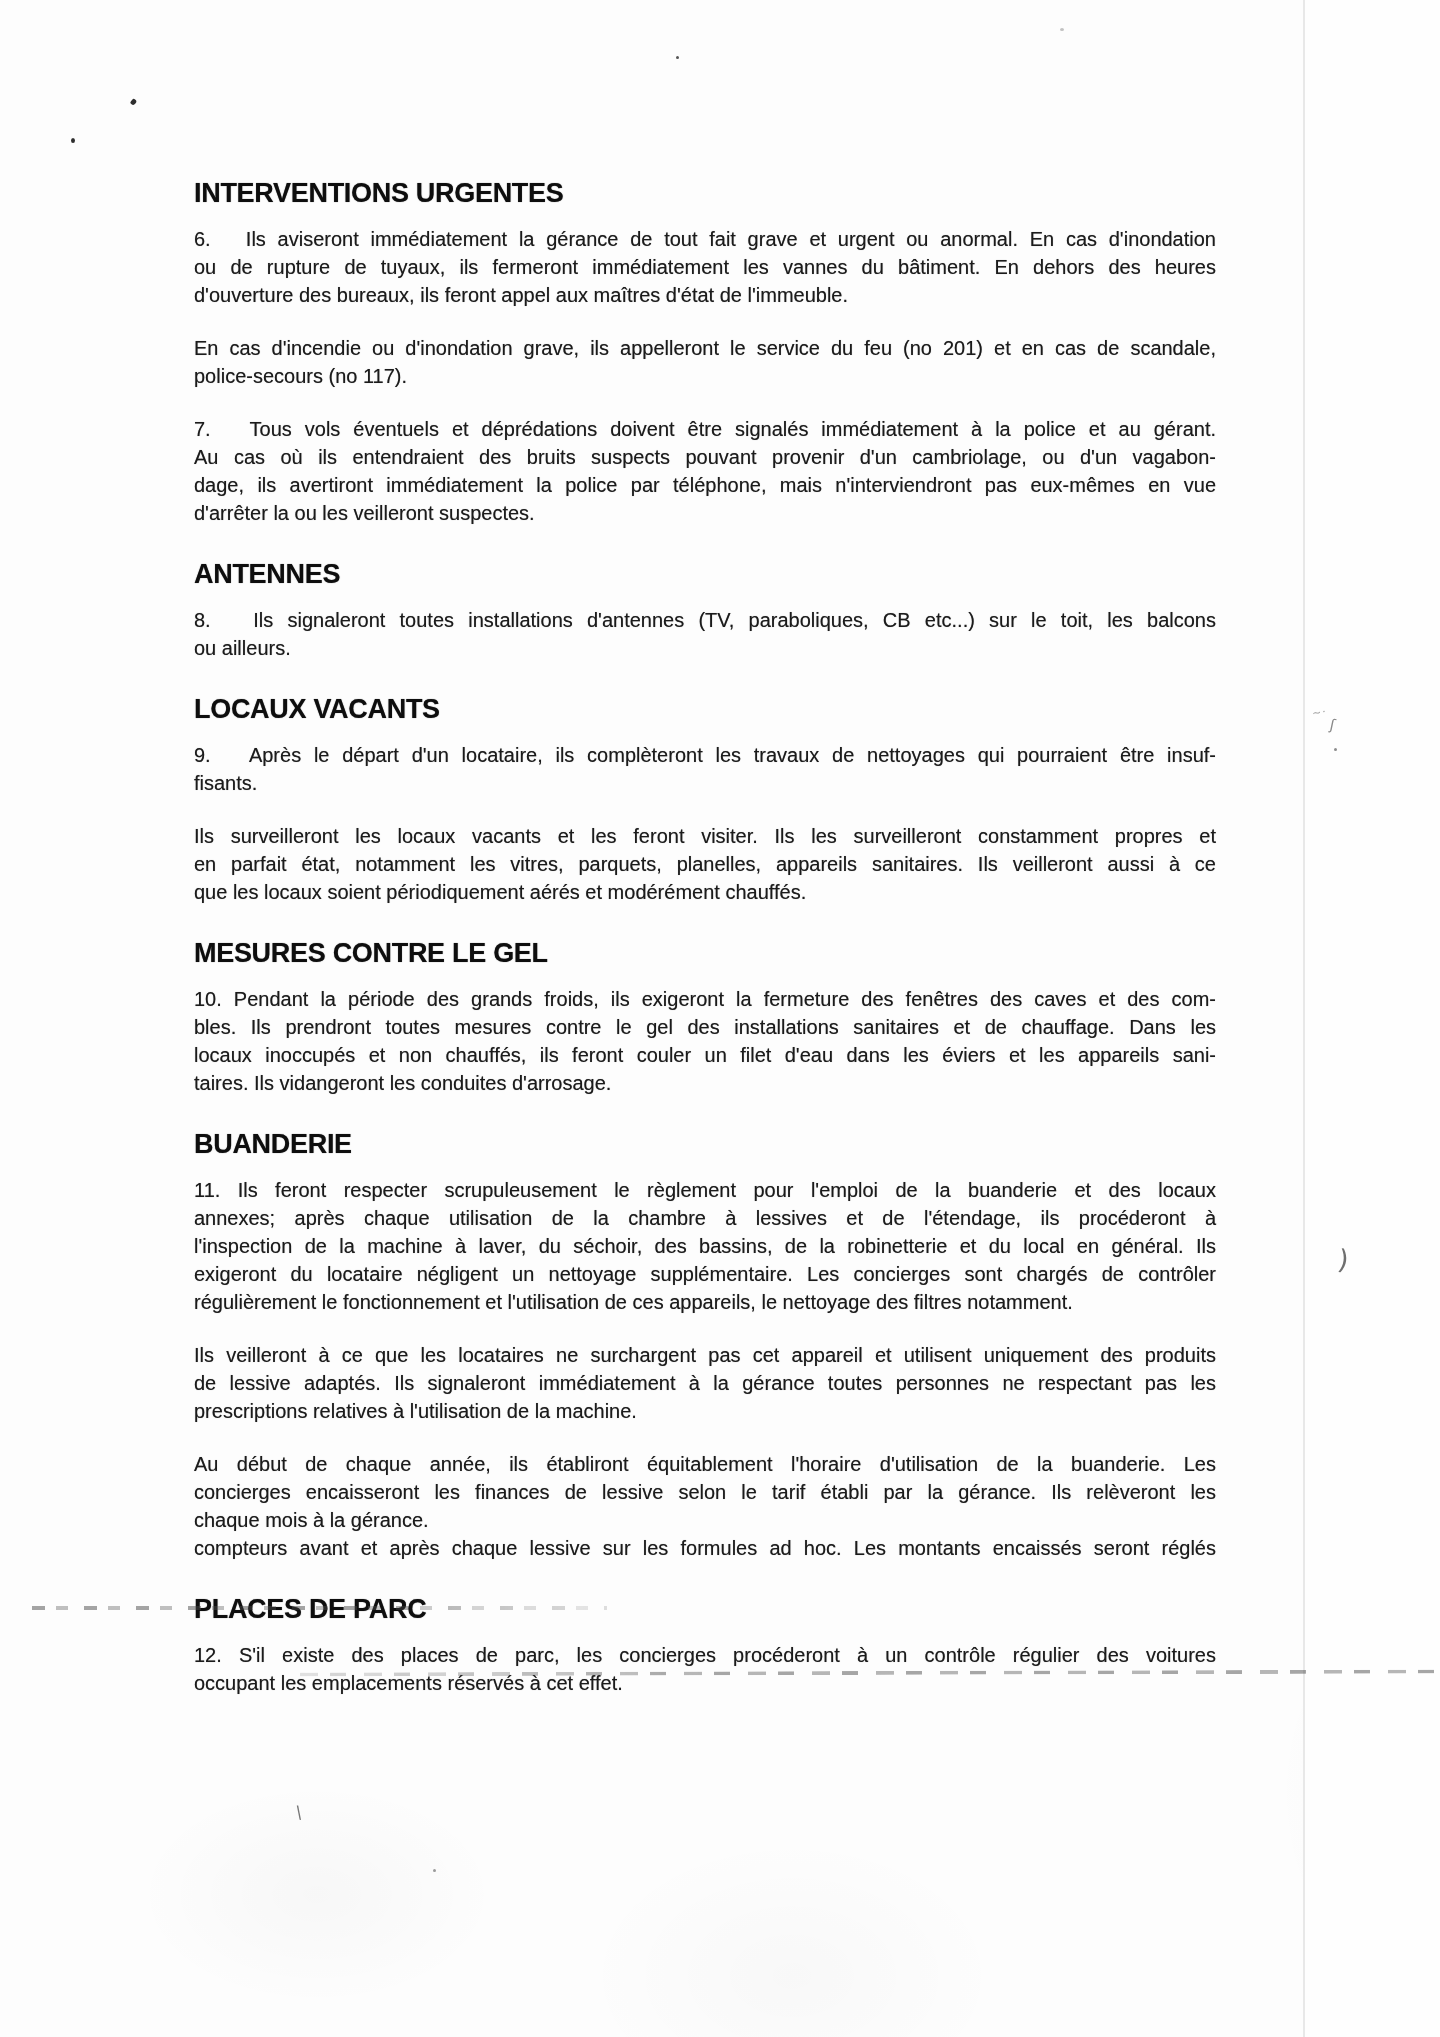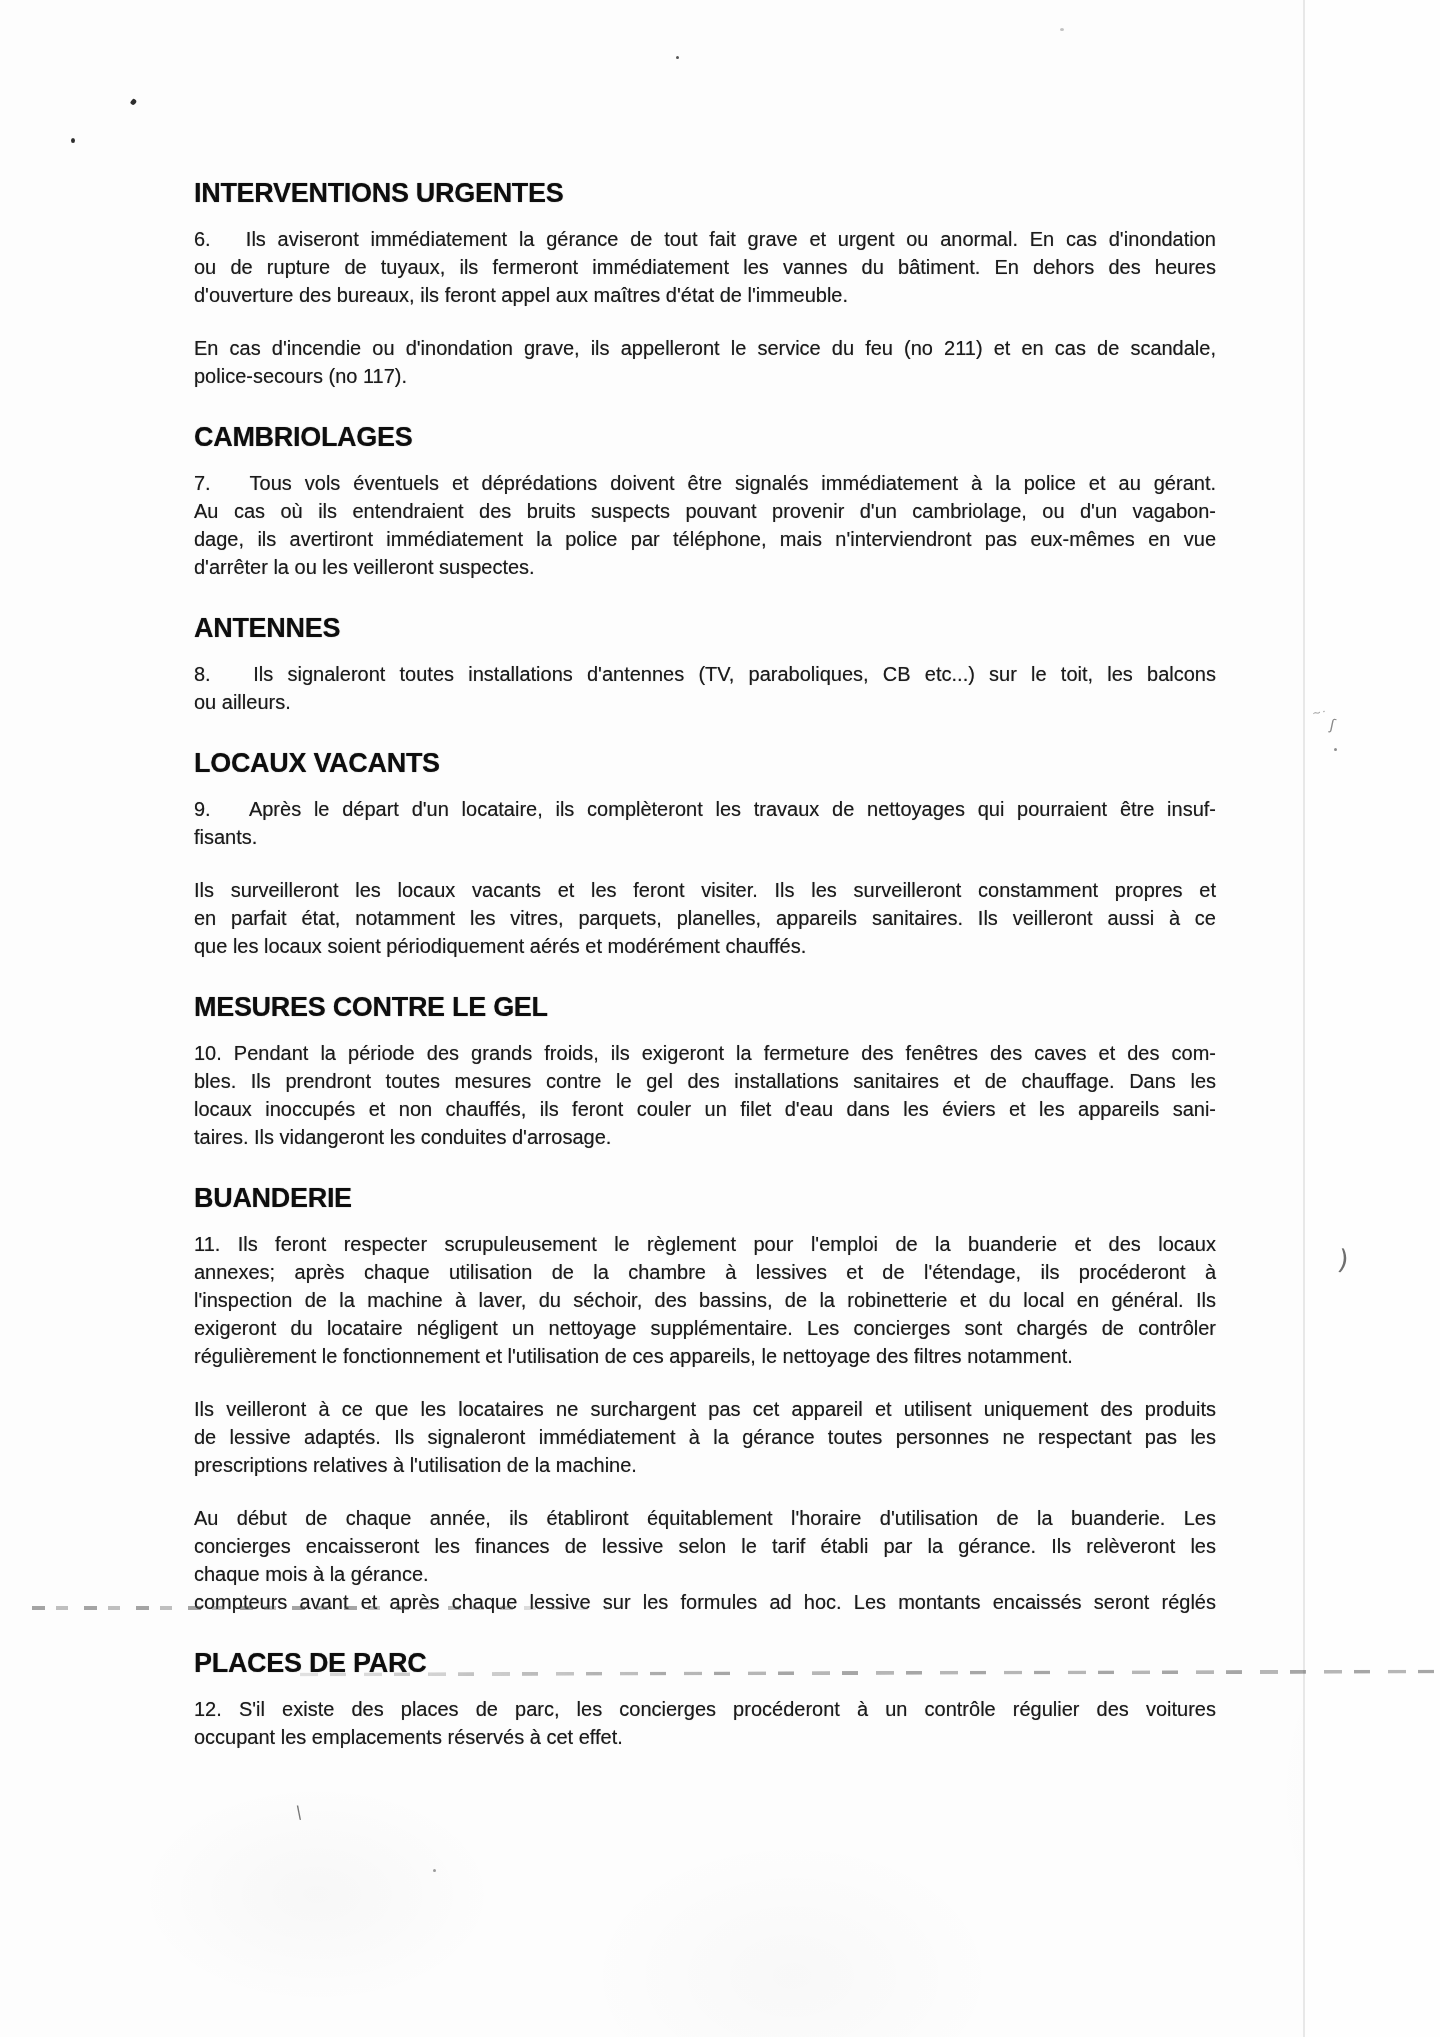--- a/index.html
+++ b/index.html
@@ -105,26 +105,25 @@
 
   <main class="content">
       <section class="doc-section">
         <h2 class="section-heading">INTERVENTIONS URGENTES</h2>
         <div class="paragraph">
           <div class="line">6.&nbsp;&nbsp;&nbsp;Ils aviseront immédiatement la gérance de tout fait grave et urgent ou anormal. En cas d'inondation</div>
           <div class="line">ou de rupture de tuyaux, ils fermeront immédiatement les vannes du bâtiment. En dehors des heures</div>
           <div class="line last">d'ouverture des bureaux, ils feront appel aux maîtres d'état de l'immeuble.</div>
         </div>
         <div class="paragraph">
-          <div class="line">En cas d'incendie ou d'inondation grave, ils appelleront le service du feu (no 211) et en cas de scandale,</div>
+          <div class="line">En cas d'incendie ou d'inondation grave, ils appelleront le service du feu (no 201) et en cas de scandale,</div>
           <div class="line last">police-secours (no 117).</div>
         </div>
       </section>
       <section class="doc-section">
-        <h2 class="section-heading">CAMBRIOLAGES</h2>
         <div class="paragraph">
           <div class="line">7.&nbsp;&nbsp;&nbsp;Tous vols éventuels et déprédations doivent être signalés immédiatement à la police et au gérant.</div>
           <div class="line">Au cas où ils entendraient des bruits suspects pouvant provenir d'un cambriolage, ou d'un vagabon-</div>
           <div class="line">dage, ils avertiront immédiatement la police par téléphone, mais n'interviendront pas eux-mêmes en vue</div>
           <div class="line last">d'arrêter la ou les veilleront suspectes.</div>
         </div>
       </section>
       <section class="doc-section">
         <h2 class="section-heading">ANTENNES</h2>
         <div class="paragraph">

